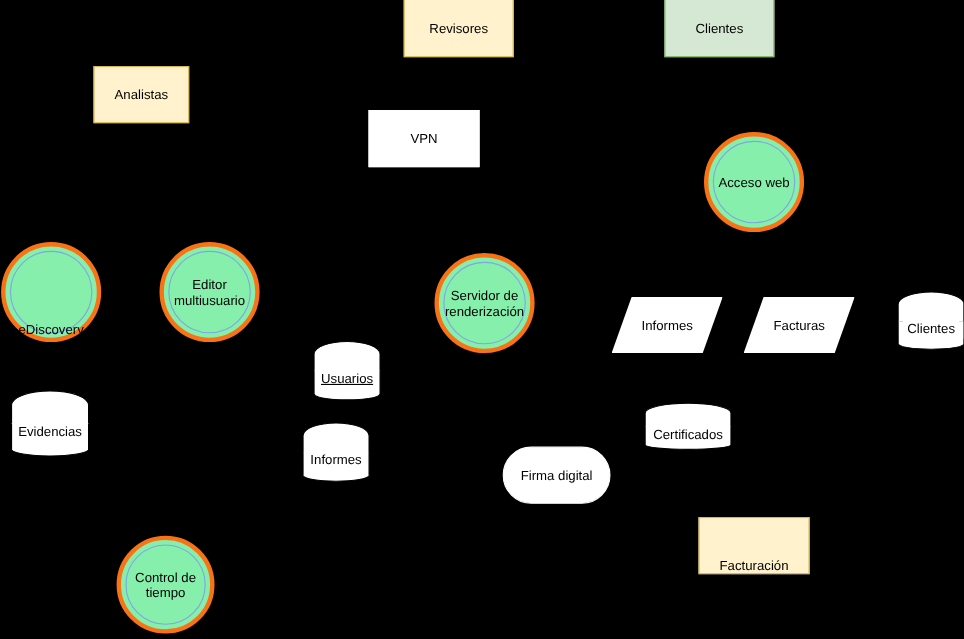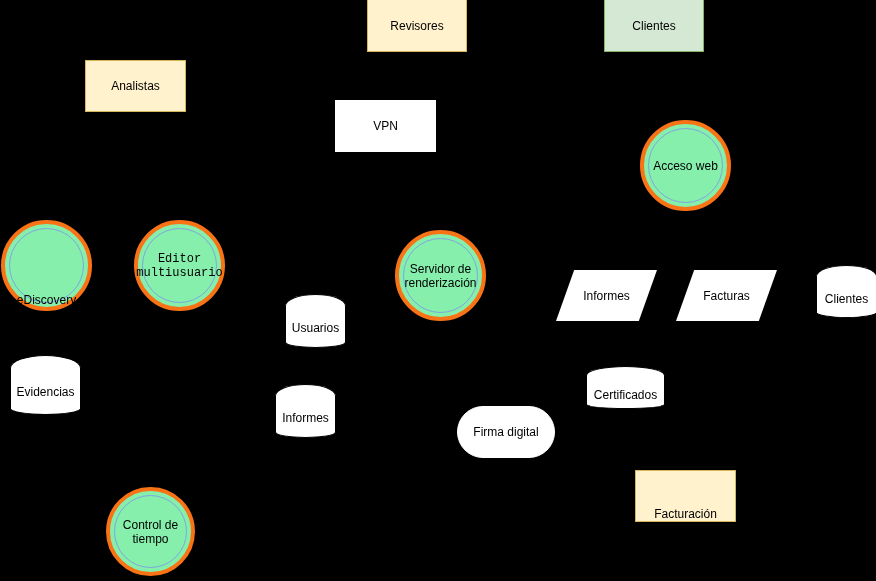--- a/index.html
+++ b/index.html
@@ -121,54 +121,54 @@
 </head>
 <body>
 
 <div id="canvas" style="width: 876px; height: 581px; background: rgb(0, 0, 0);">
     <div class="node rect yellow" style="left: 367px; top: -1px; width: 100px; height: 53px;">
       <div class="lbl">Revisores</div>
     </div>
     <div class="node rect green" style="left: 604px; top: -1px; width: 100px; height: 53px;">
       <div class="lbl">Clientes</div>
     </div>
-    <div class="node rect yellow" style="left: 85px; top: 60px; width: 101px; height: 52px;">
+    <div class="node rect yellow" style="left: 85px; top: 60px; width: 87px; height: 52px;">
       <div class="lbl">Analistas</div>
     </div>
     <div class="node rect white" style="left: 335px; top: 100px; width: 101px; height: 52px; text-align: center;">
       <div class="lbl">VPN</div>
     </div>
     <div class="node dcircle" style="left: 640px; top: 120px; width: 91px; height: 91px;">
       <div class="lbl">Acceso web</div>
     </div>
     <div class="node dcircle" style="left: 1px; top: 220px; width: 91px; height: 91px; align-items: flex-end;">
       <div class="lbl">eDiscovery</div>
     </div>
-    <div class="node dcircle" style="left: 134px; top: 220px; width: 91px; height: 91px; font-family: Liberation Mono, monospace;">
+    <div class="node dcircle" style="left: 145px; top: 220px; width: 91px; height: 91px;">
       <div class="lbl">Editor
 multiusuario</div>
     </div>
     <div class="node dcircle" style="left: 395px; top: 230px; width: 91px; height: 91px;">
       <div class="lbl">Servidor de
 renderización</div>
     </div>
     <div class="node para" style="left: 556px; top: 270px; width: 101px; height: 51px;">
       <div class="para-shape"></div>
       <div class="lbl">Informes</div>
     </div>
     <div class="node para" style="left: 676px; top: 270px; width: 101px; height: 51px;">
       <div class="para-shape"></div>
       <div class="lbl">Facturas</div>
     </div>
     <div class="node cyl" style="left: 816px; top: 265px; width: 61px; height: 53px;">
       <div class="cyl-top"></div>
       <div class="cyl-body"></div>
       <div class="lbl">Clientes</div>
     </div>
-    <div class="node cyl" style="left: 285px; top: 294px; width: 61px; height: 54px;">
+    <div class="node cyl" style="left: 285px; top: 310px; width: 61px; height: 54px; text-decoration: underline;">
       <div class="cyl-top"></div>
       <div class="cyl-body"></div>
       <div class="lbl">Usuarios</div>
     </div>
     <div class="node cyl" style="left: 10px; top: 355px; width: 71px; height: 60px;">
       <div class="cyl-top"></div>
       <div class="cyl-body"></div>
       <div class="lbl">Evidencias</div>
     </div>
     <div class="node cyl" style="left: 586px; top: 366px; width: 79px; height: 43px;">

